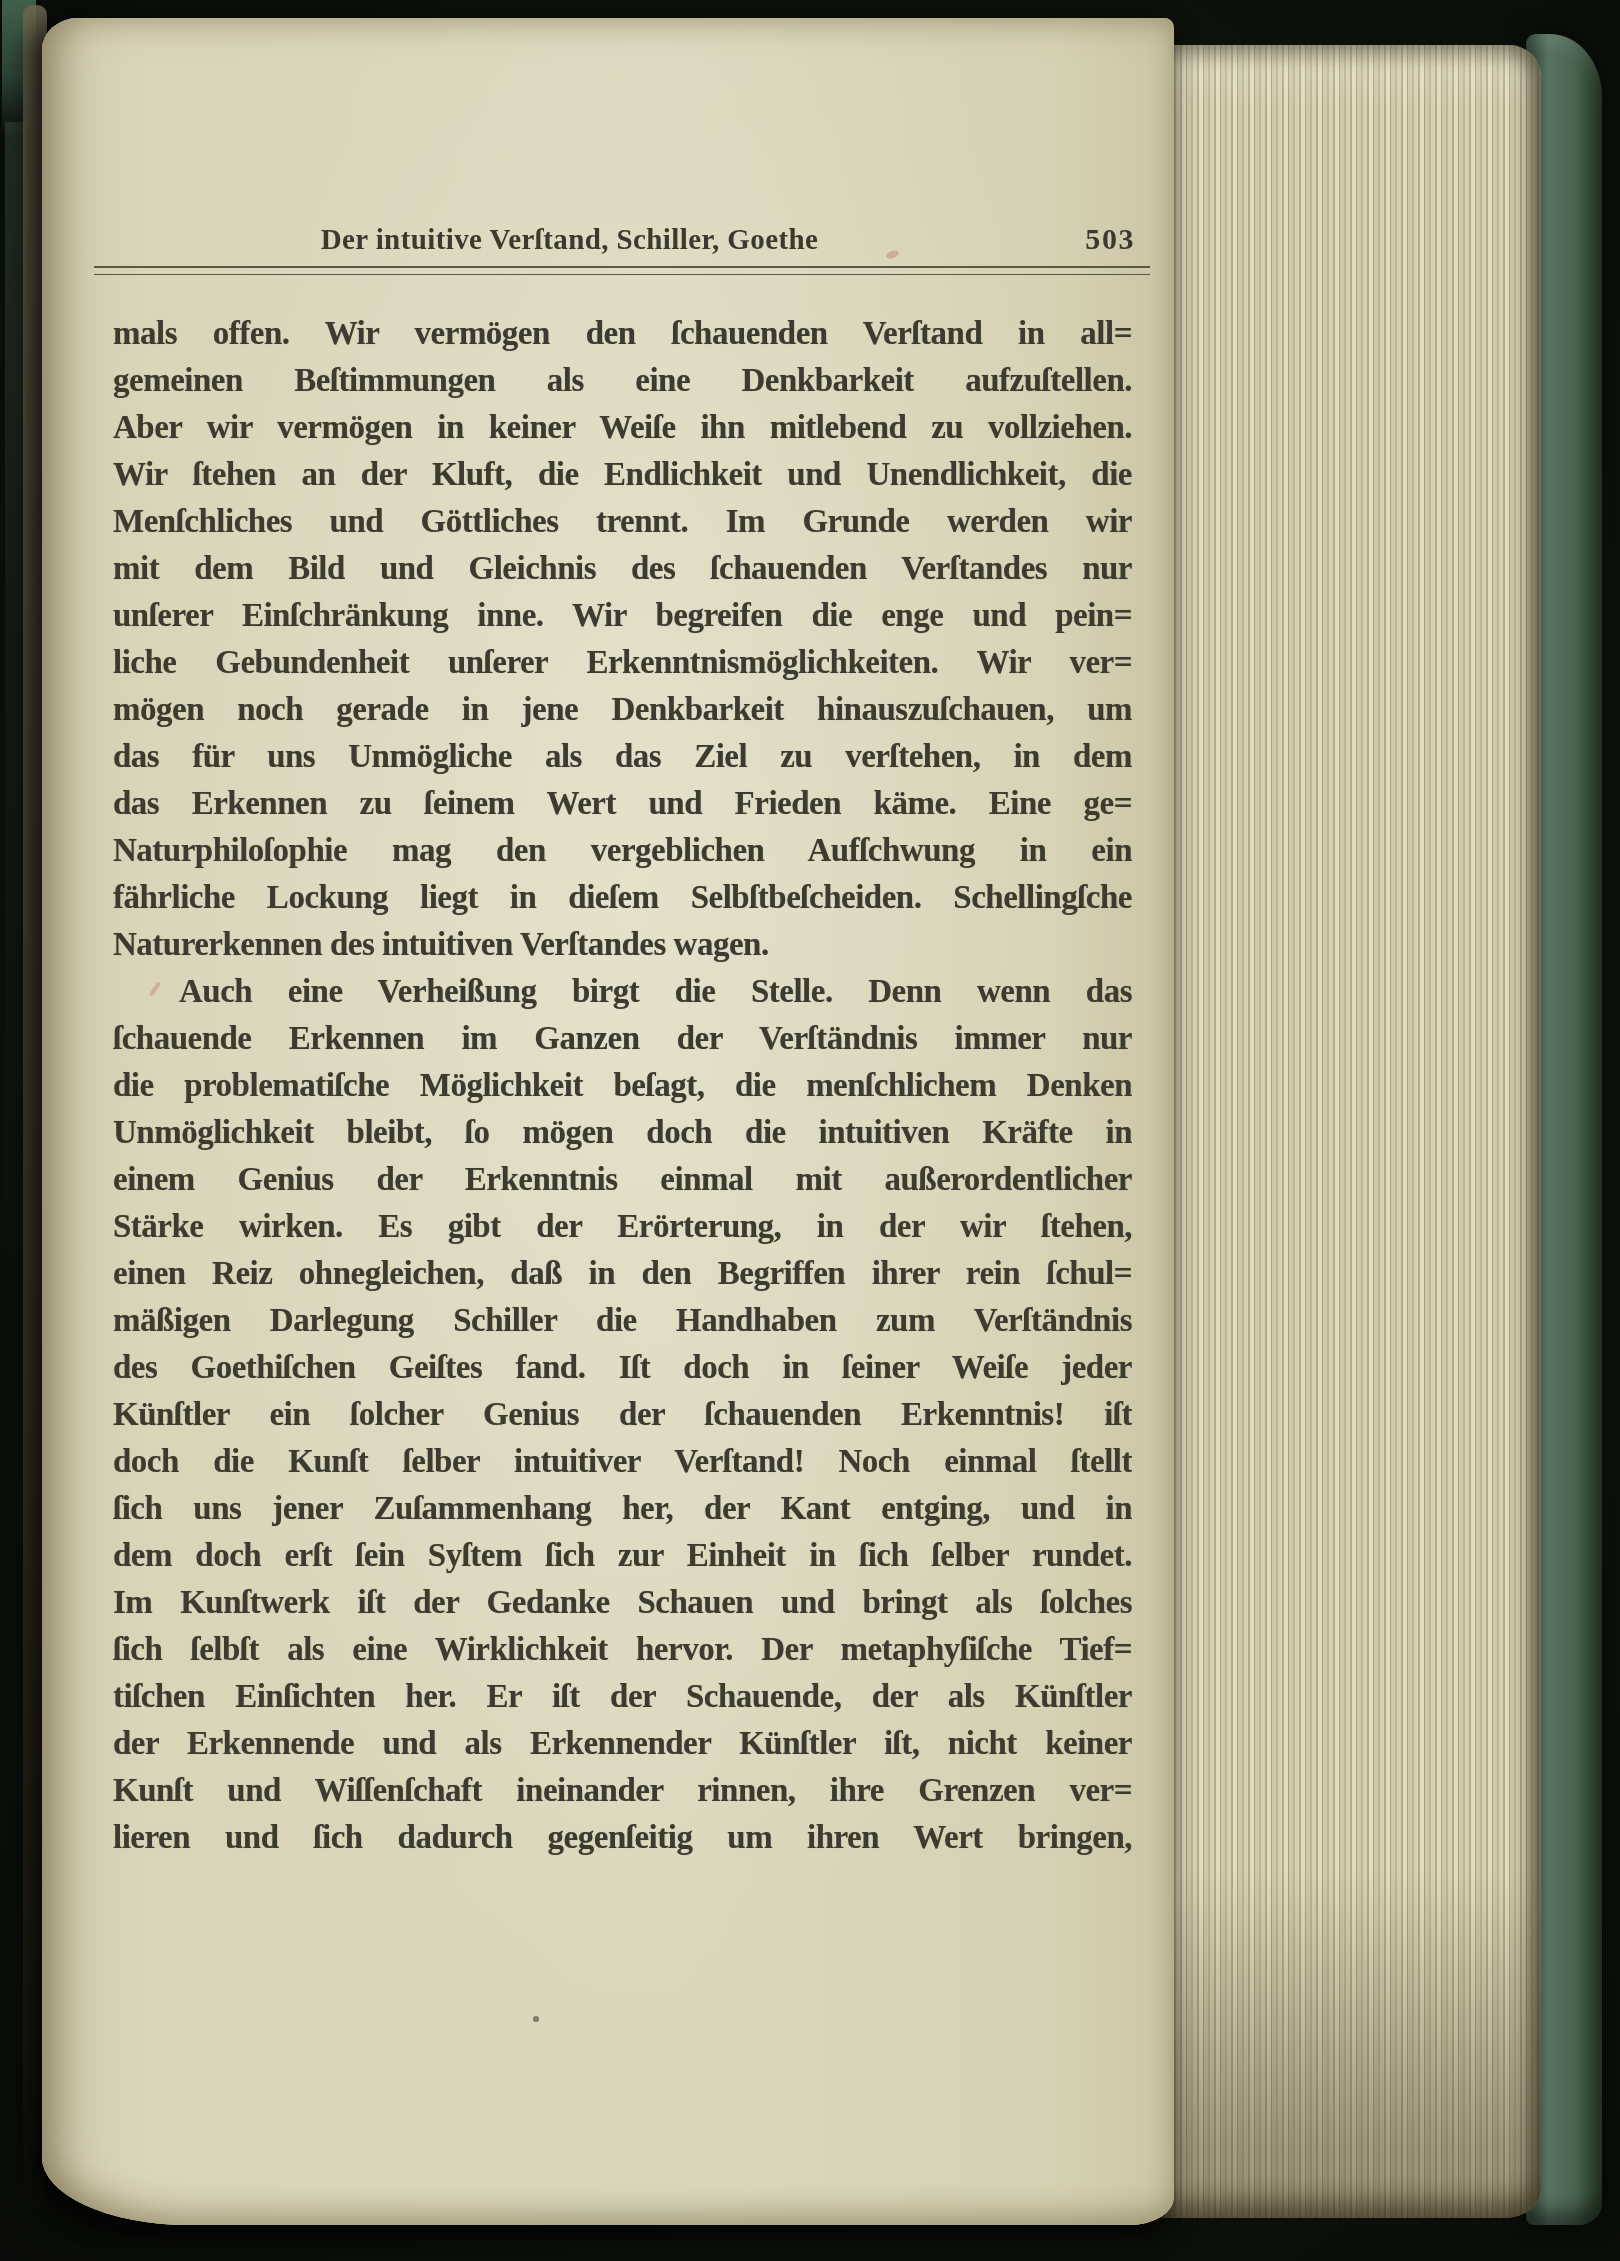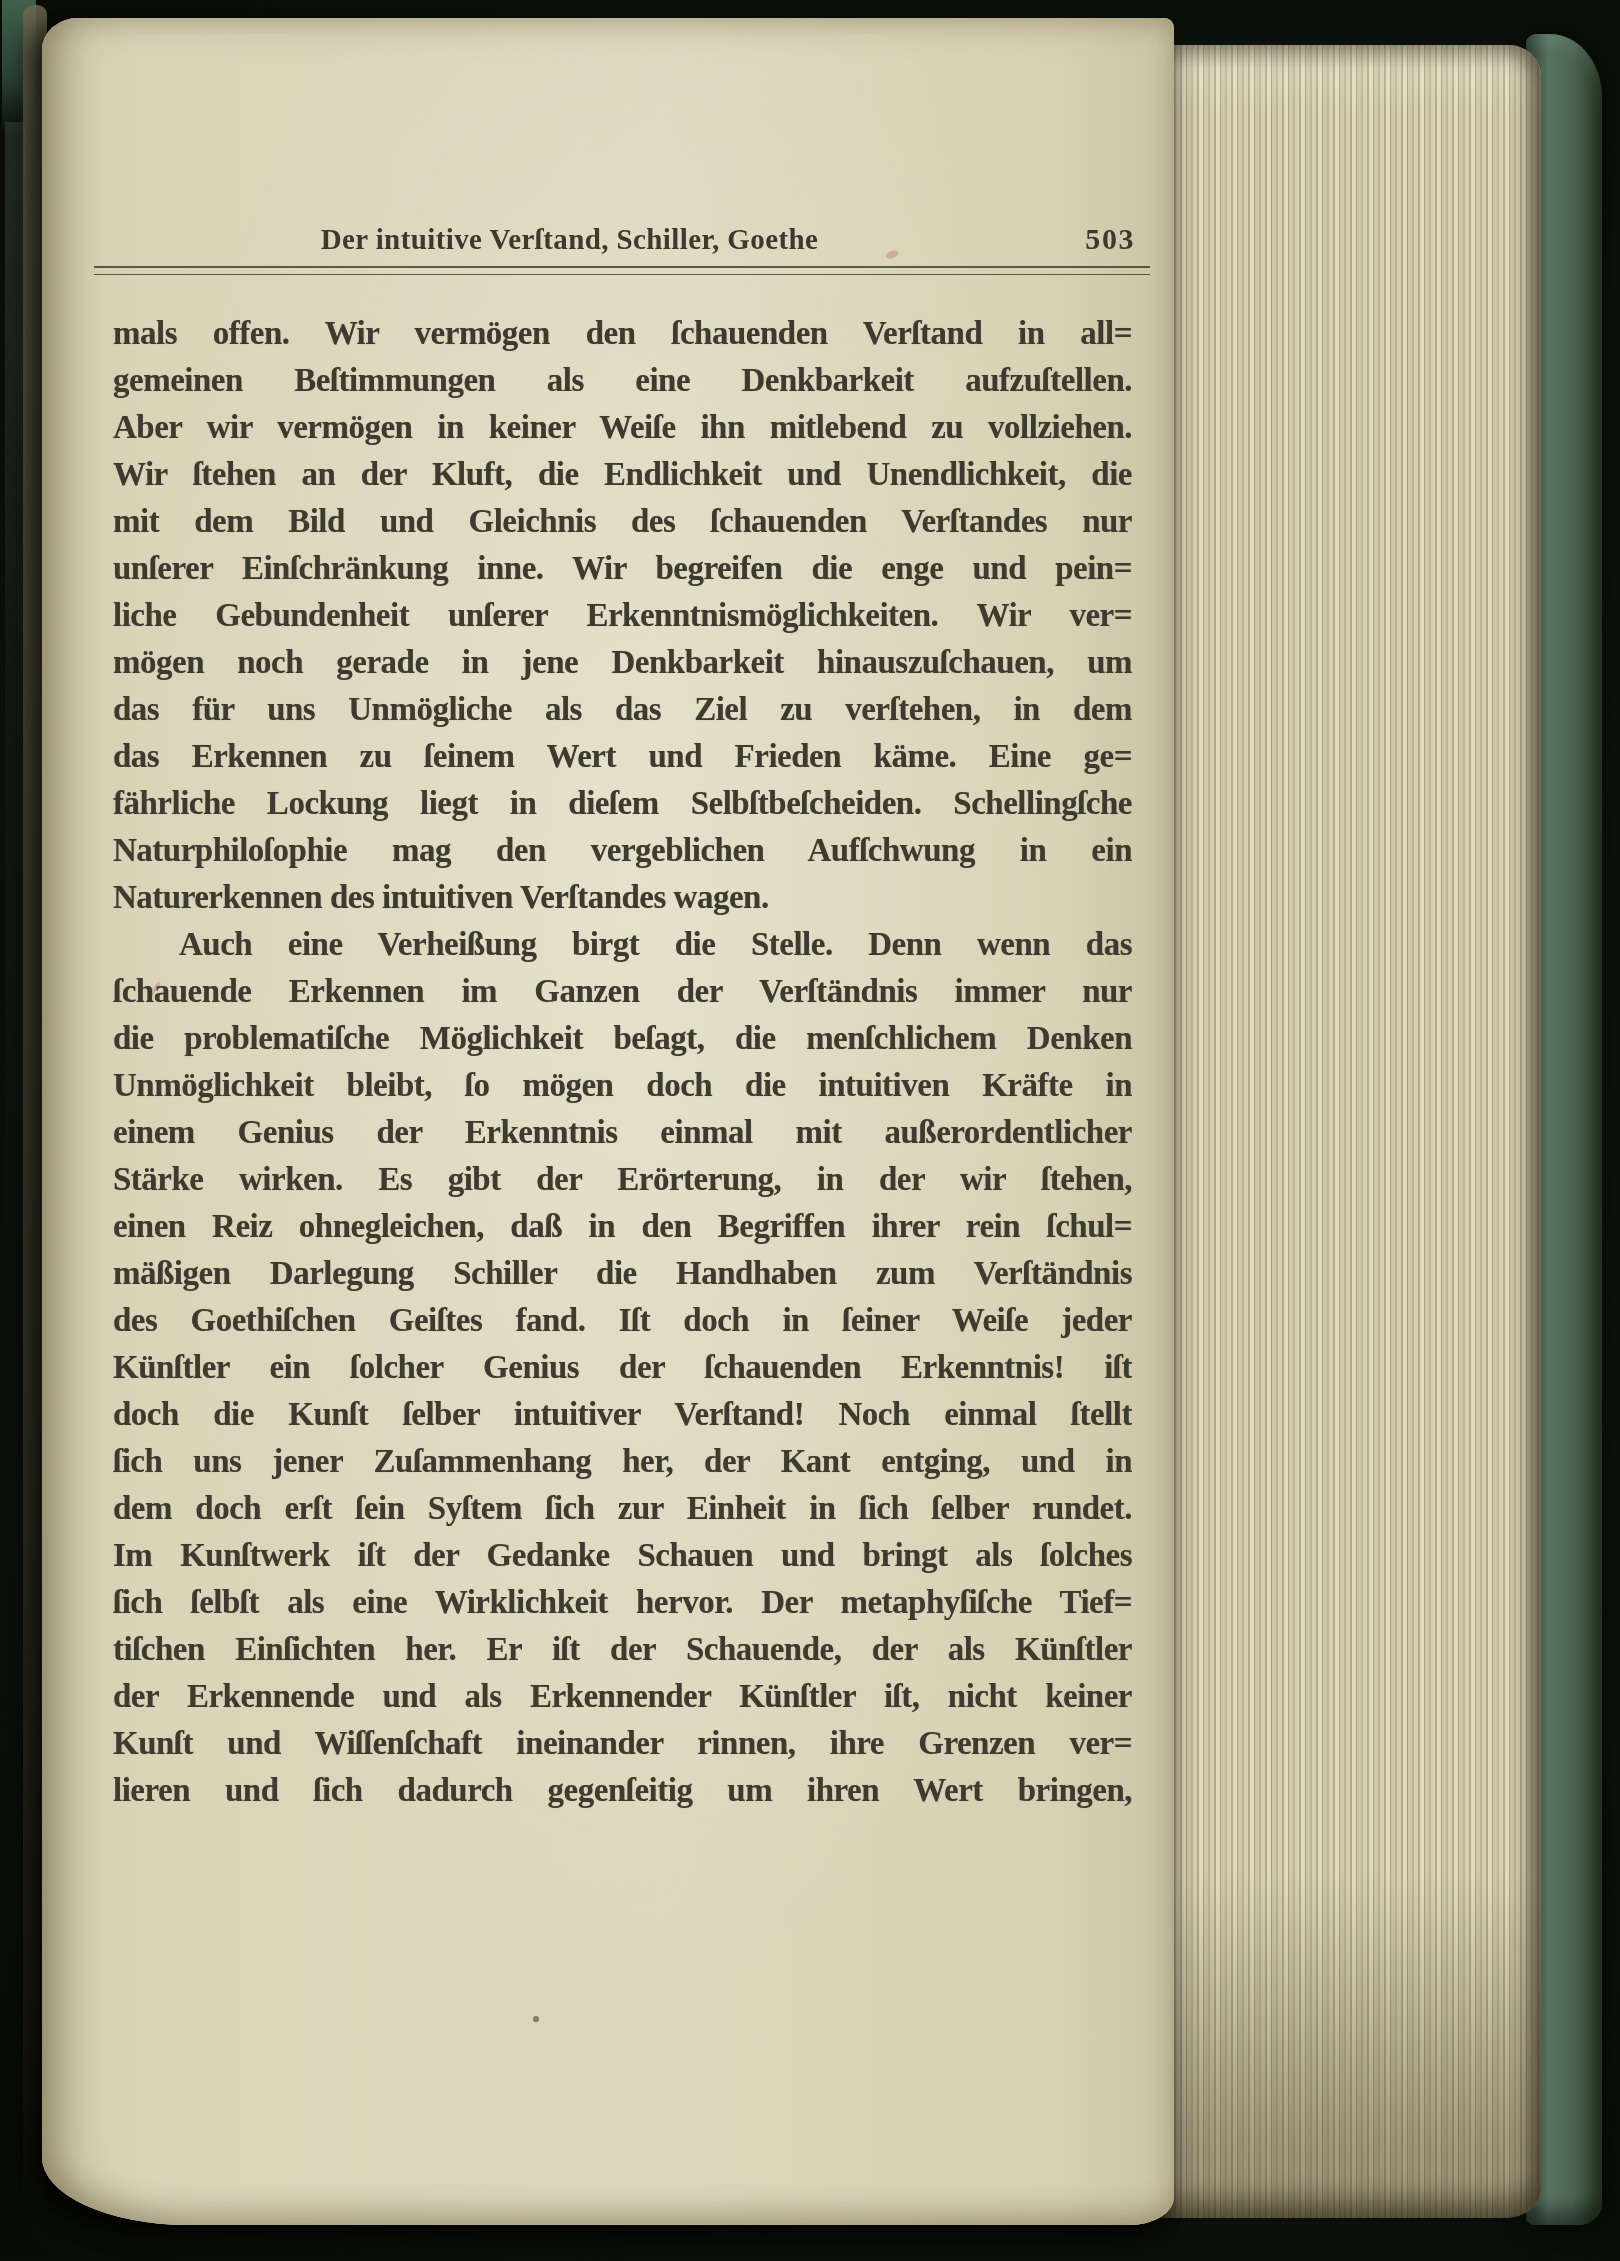--- a/index.html
+++ b/index.html
@@ -134,28 +134,29 @@
         <div class="page-number">503</div>
       </div>
       <div class="header-rule"></div>
 
       <div class="body-text">
           <div class="para">
             <div class="line just">mals offen. Wir vermögen den ſchauenden Verſtand in all=</div>
             <div class="line just">gemeinen Beſtimmungen als eine Denkbarkeit aufzuſtellen.</div>
             <div class="line just">Aber wir vermögen in keiner Weiſe ihn mitlebend zu vollziehen.</div>
             <div class="line just">Wir ſtehen an der Kluft, die Endlichkeit und Unendlichkeit, die</div>
+            <div class="line just">Menſchliches und Göttliches trennt. Im Grunde werden wir</div>
             <div class="line just">mit dem Bild und Gleichnis des ſchauenden Verſtandes nur</div>
             <div class="line just">unſerer Einſchränkung inne. Wir begreifen die enge und pein=</div>
             <div class="line just">liche Gebundenheit unſerer Erkenntnismöglichkeiten. Wir ver=</div>
             <div class="line just">mögen noch gerade in jene Denkbarkeit hinauszuſchauen, um</div>
             <div class="line just">das für uns Unmögliche als das Ziel zu verſtehen, in dem</div>
             <div class="line just">das Erkennen zu ſeinem Wert und Frieden käme. Eine ge=</div>
+            <div class="line just">Naturphiloſophie mag den vergeblichen Aufſchwung in ein</div>
             <div class="line just">fährliche Lockung liegt in dieſem Selbſtbeſcheiden. Schellingſche</div>
-            <div class="line just">Naturphiloſophie mag den vergeblichen Aufſchwung in ein</div>
             <div class="line">Naturerkennen des intuitiven Verſtandes wagen.</div>
           </div>
           <div class="para">
             <div class="line indent just">Auch eine Verheißung birgt die Stelle. Denn wenn das</div>
             <div class="line just">ſchauende Erkennen im Ganzen der Verſtändnis immer nur</div>
             <div class="line just">die problematiſche Möglichkeit beſagt, die menſchlichem Denken</div>
             <div class="line just">Unmöglichkeit bleibt, ſo mögen doch die intuitiven Kräfte in</div>
             <div class="line just">einem Genius der Erkenntnis einmal mit außerordentlicher</div>
             <div class="line just">Stärke wirken. Es gibt der Erörterung, in der wir ſtehen,</div>
             <div class="line just">einen Reiz ohnegleichen, daß in den Begriffen ihrer rein ſchul=</div>

